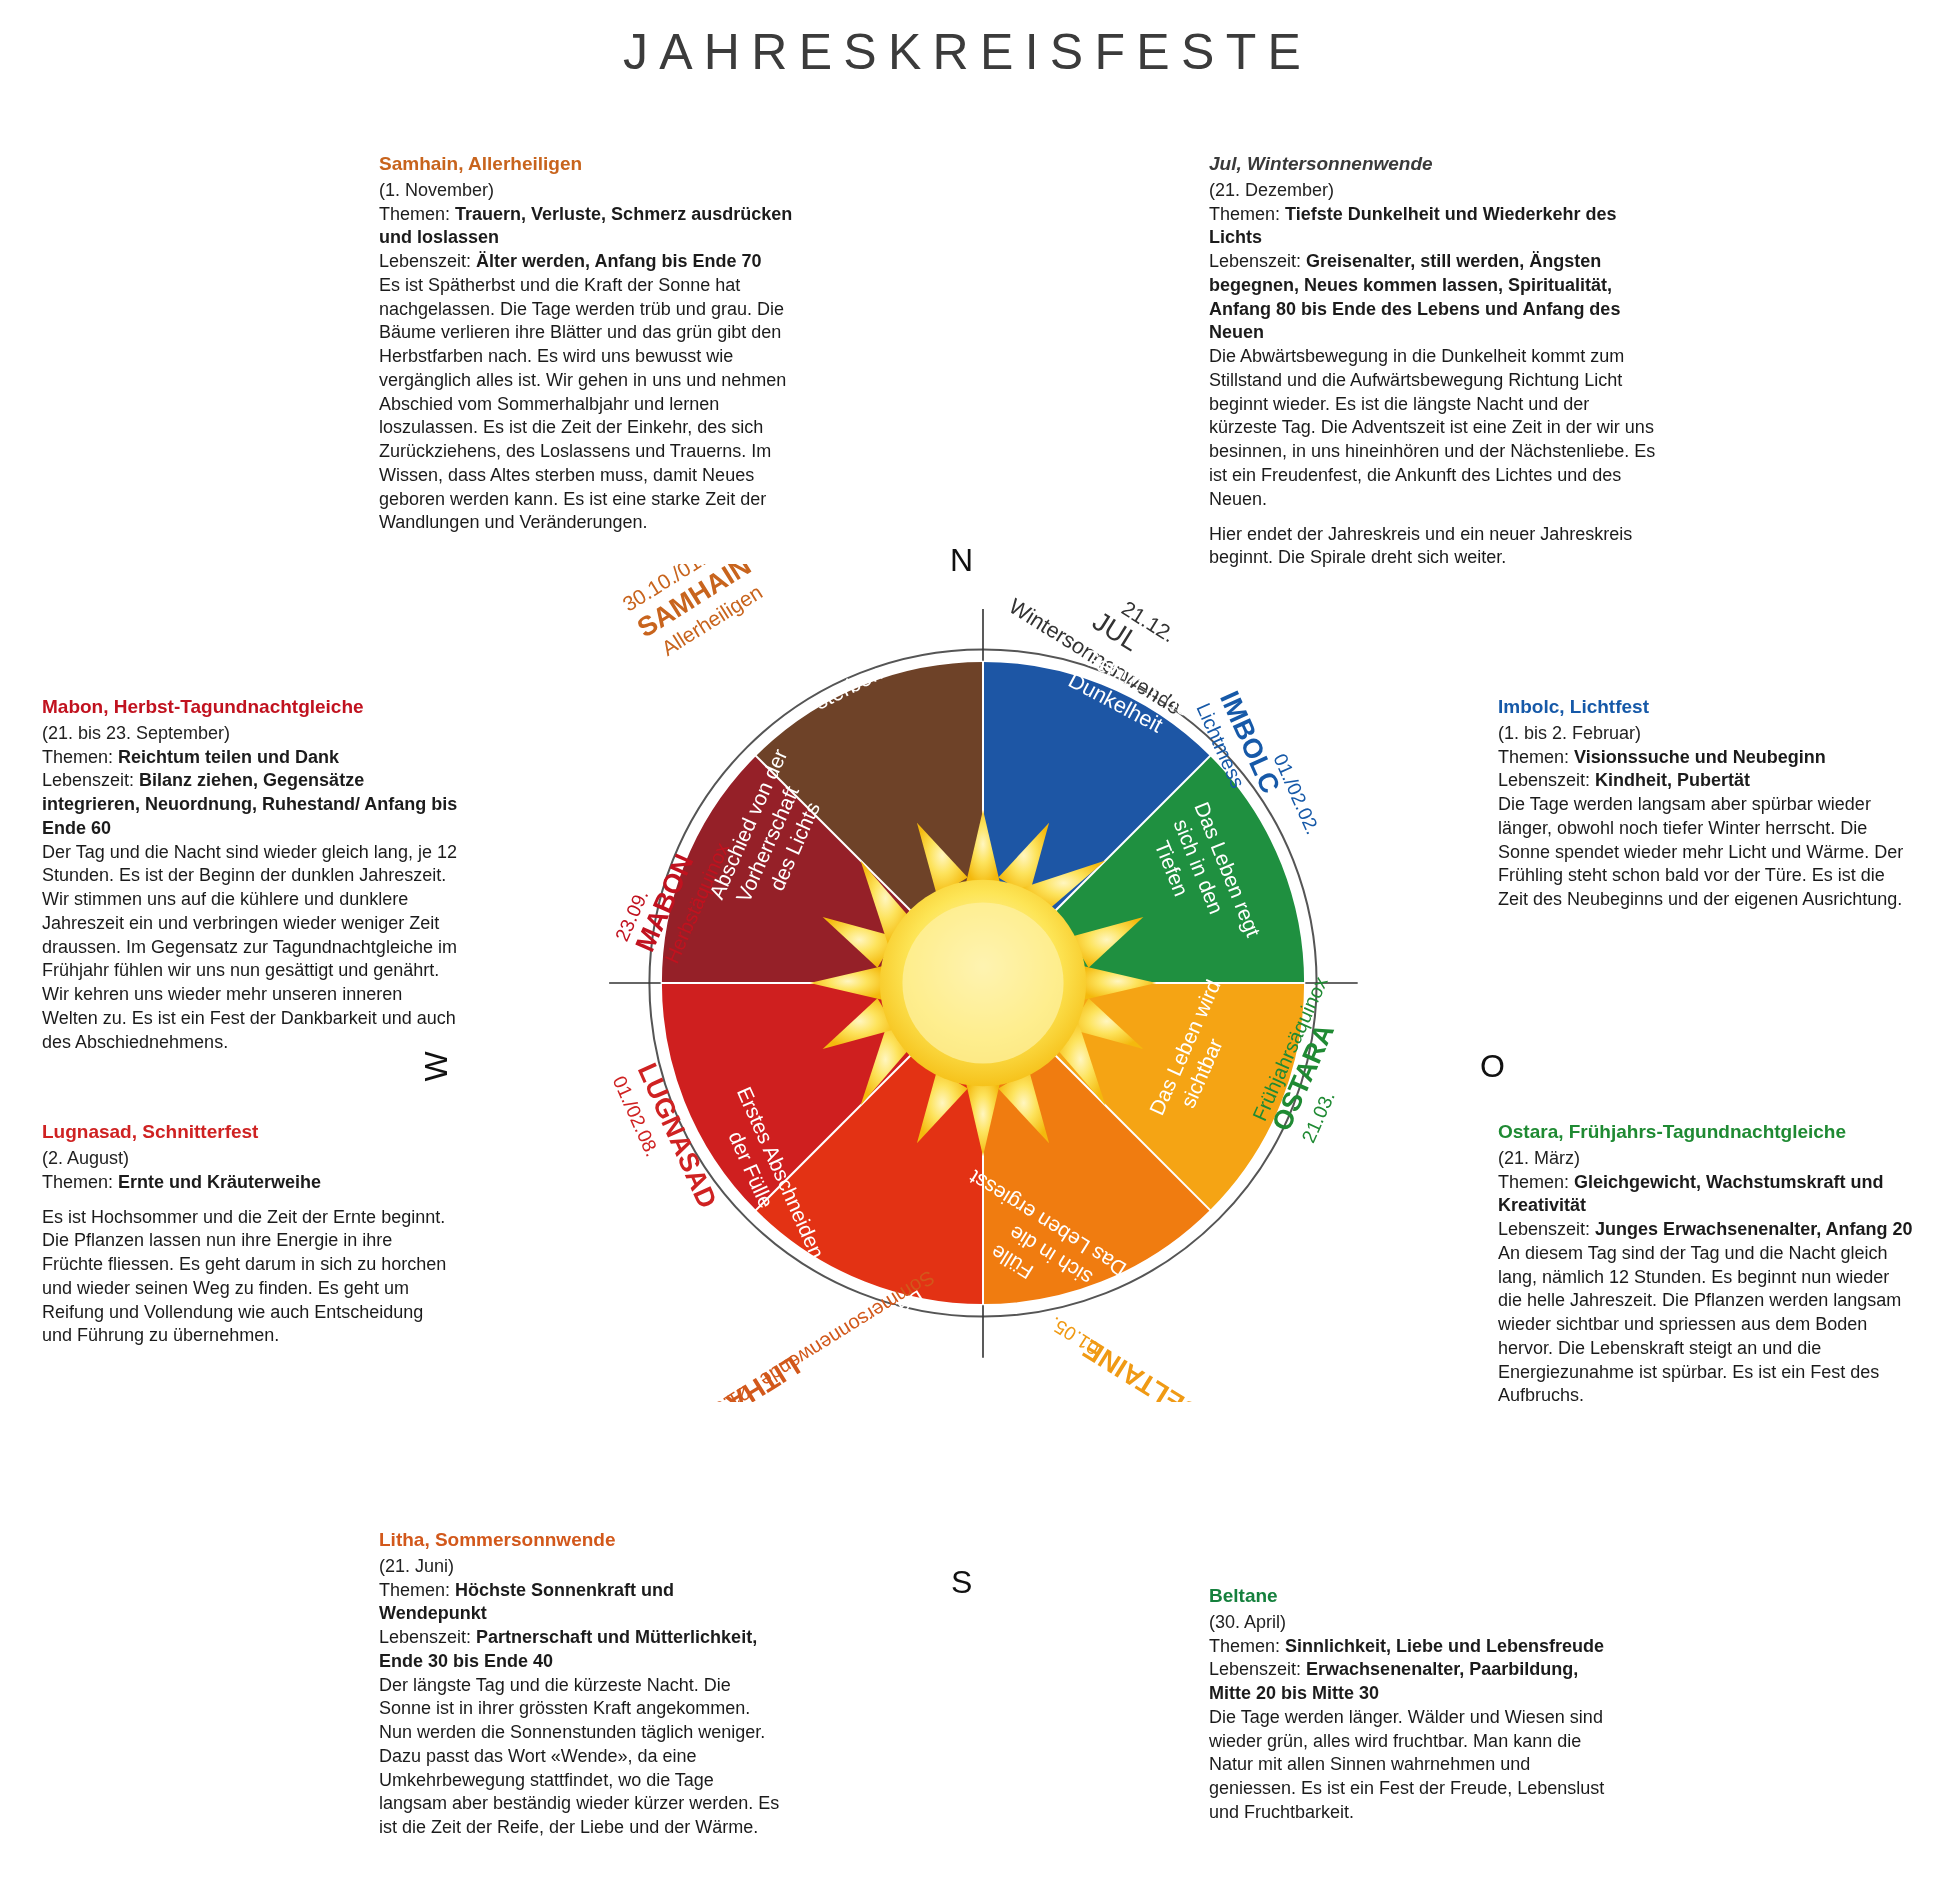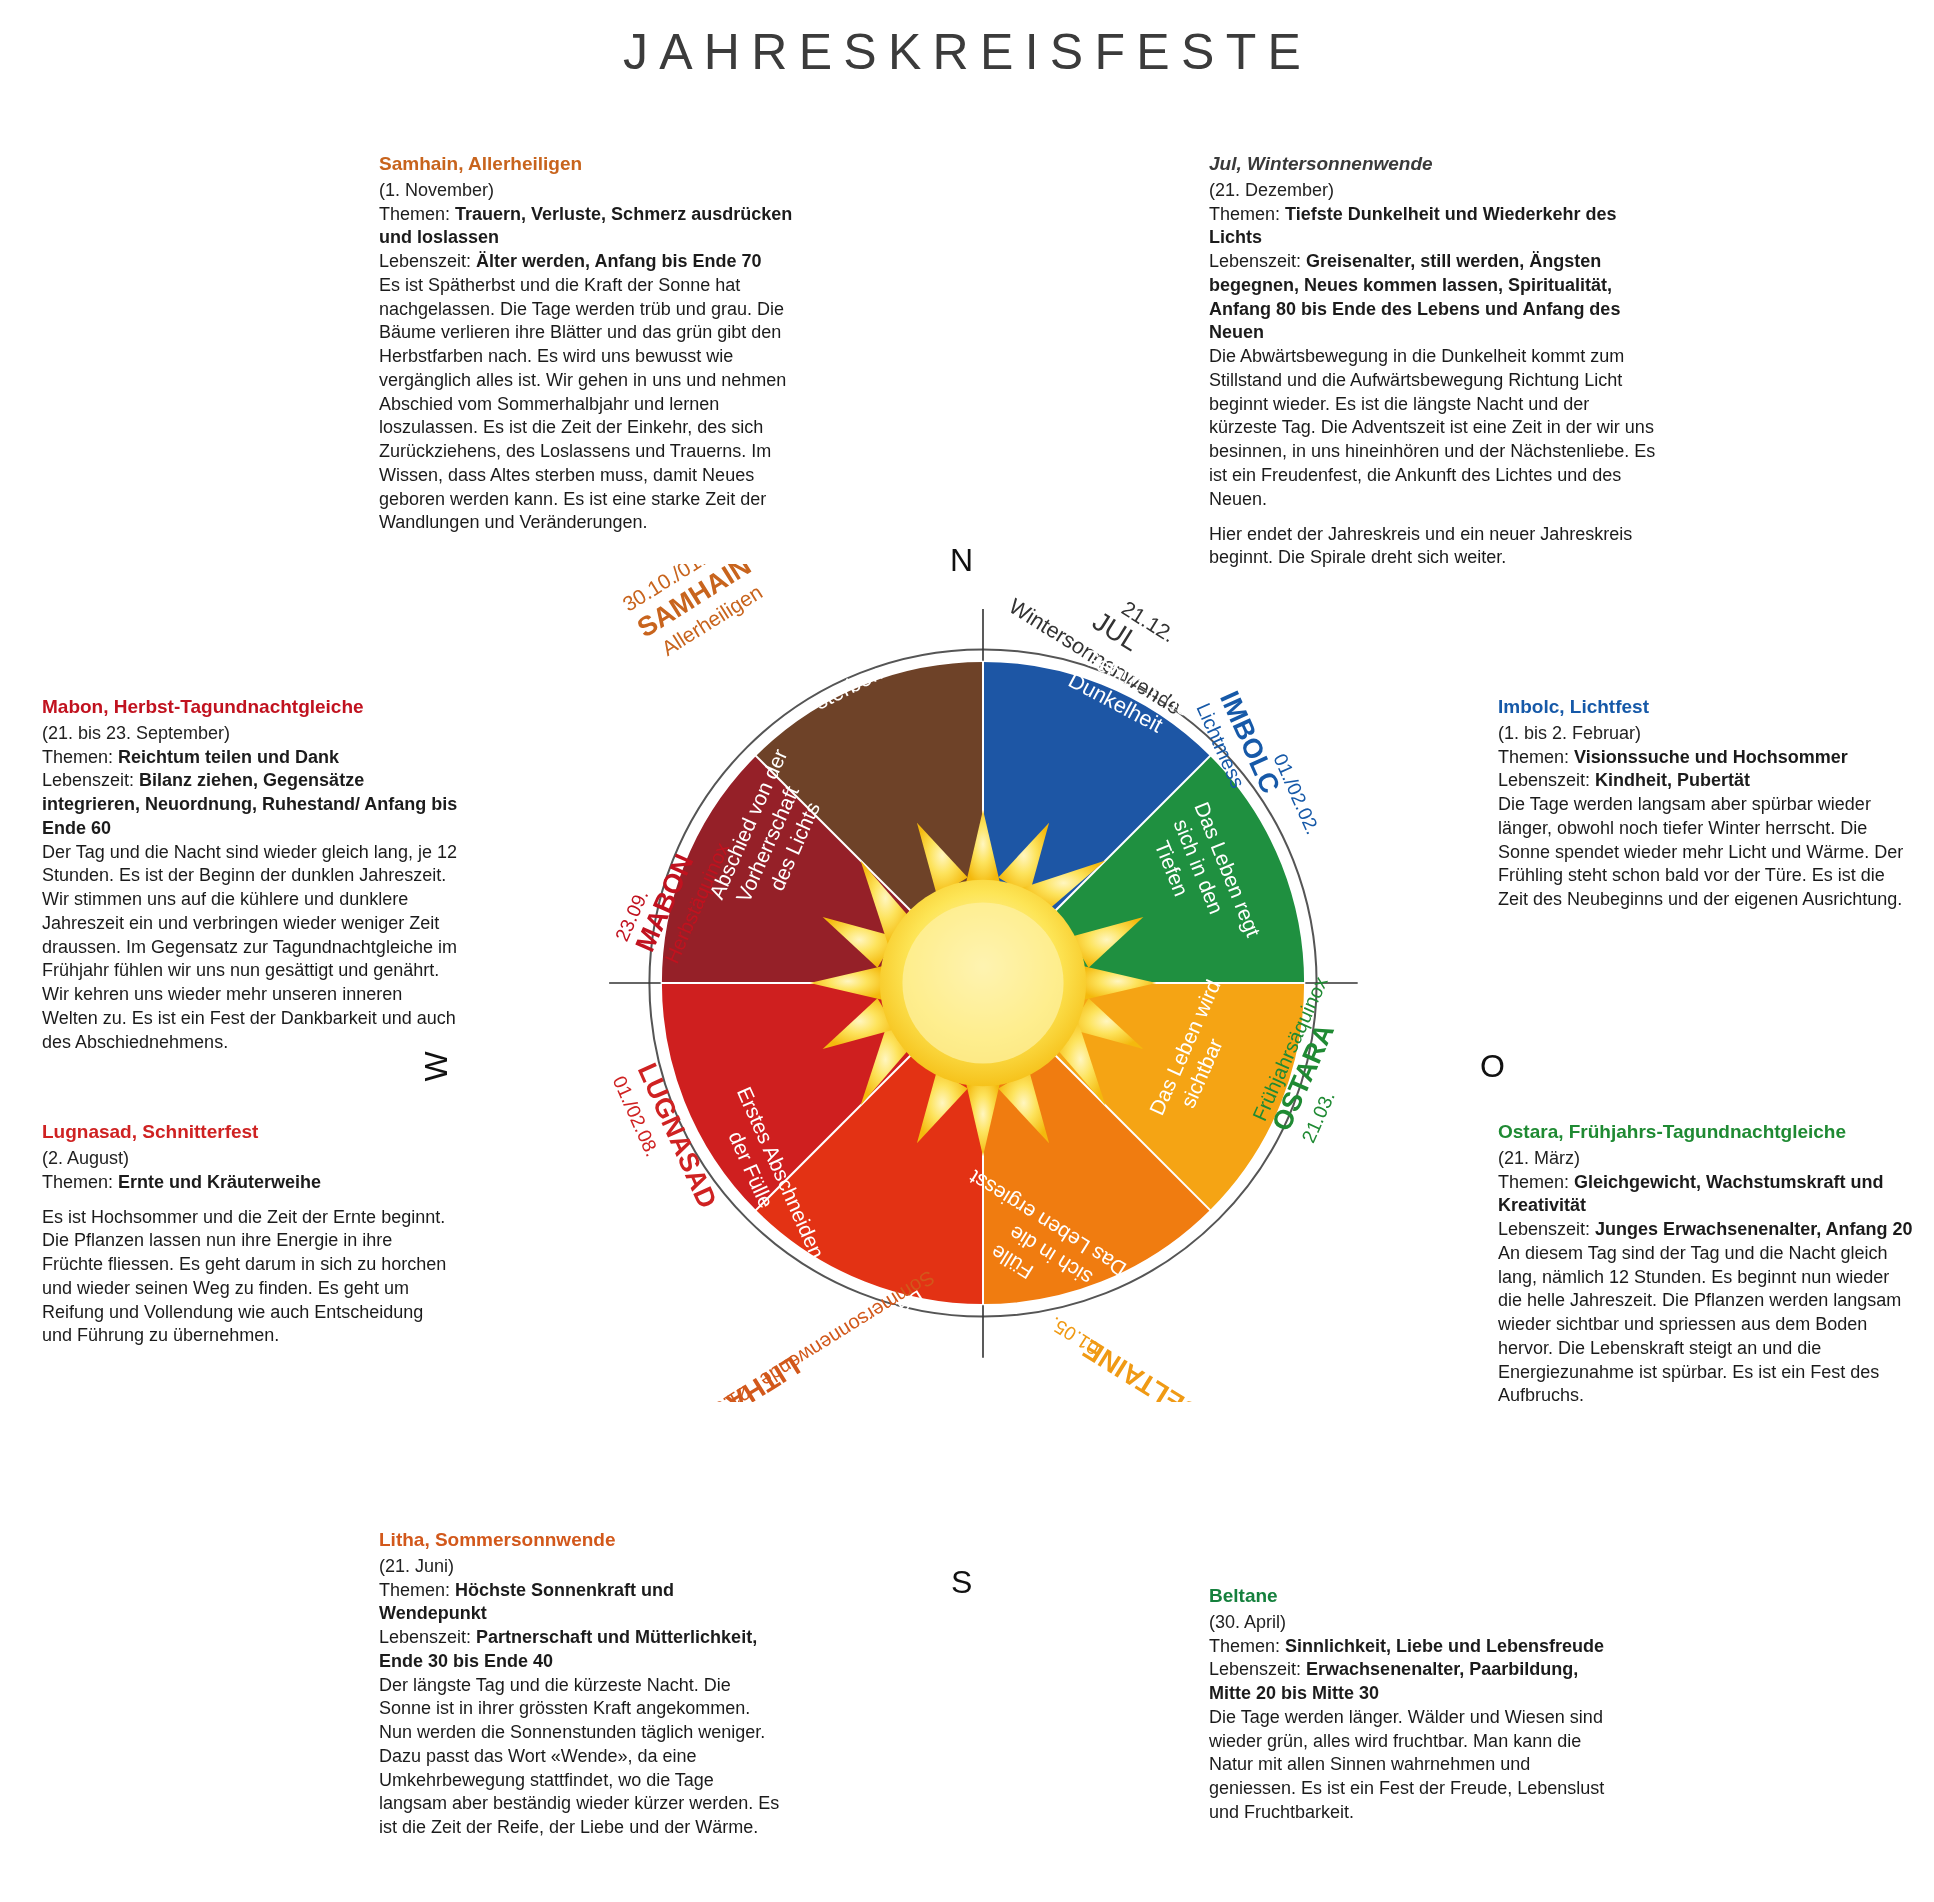--- a/index.html
+++ b/index.html
@@ -76,21 +76,21 @@
   <div class="hd c-mabon">Mabon, Herbst-Tagundnachtgleiche</div>
   <div class="date">(21. bis 23. September)</div>
   <p><span class="lbl">Themen: </span><b>Reichtum teilen und Dank</b></p>
   <p><span class="lbl">Lebenszeit: </span><b>Bilanz ziehen, Gegensätze integrieren, Neuordnung, Ruhestand/ Anfang bis Ende 60</b></p>
   <p>Der Tag und die Nacht sind wieder gleich lang, je 12 Stunden. Es ist der Beginn der dunklen Jahreszeit. Wir stimmen uns auf die kühlere und dunklere Jahreszeit ein und verbringen wieder weniger Zeit draussen. Im Gegensatz zur Tagundnachtgleiche im Frühjahr fühlen wir uns nun gesättigt und genährt. Wir kehren uns wieder mehr unseren inneren Welten zu. Es ist ein Fest der Dankbarkeit und auch des Abschiednehmens.</p>
 </div>
 
 <div class="block" id="blk-imbolc">
   <div class="hd c-imbolc">Imbolc, Lichtfest</div>
   <div class="date">(1. bis 2. Februar)</div>
-  <p><span class="lbl">Themen: </span><b>Visionssuche und Hochsommer</b></p>
+  <p><span class="lbl">Themen: </span><b>Visionssuche und Neubeginn</b></p>
   <p><span class="lbl">Lebenszeit: </span><b>Kindheit, Pubertät</b></p>
   <p>Die Tage werden langsam aber spürbar wieder länger, obwohl noch tiefer Winter herrscht. Die Sonne spendet wieder mehr Licht und Wärme. Der Frühling steht schon bald vor der Türe. Es ist die Zeit des Neubeginns und der eigenen Ausrichtung.</p>
 </div>
 
 <div class="block" id="blk-lugnasad">
   <div class="hd c-lugnasad">Lugnasad, Schnitterfest</div>
   <div class="date">(2. August)</div>
   <p><span class="lbl">Themen: </span><b>Ernte und Kräuterweihe</b></p>
   <div class="gap"></div>
   <p>Es ist Hochsommer und die Zeit der Ernte beginnt. Die Pflanzen lassen nun ihre Energie in ihre Früchte fliessen. Es geht darum in sich zu horchen und wieder seinen Weg zu finden. Es geht um Reifung und Vollendung wie auch Entscheidung und Führung zu übernehmen.</p>

